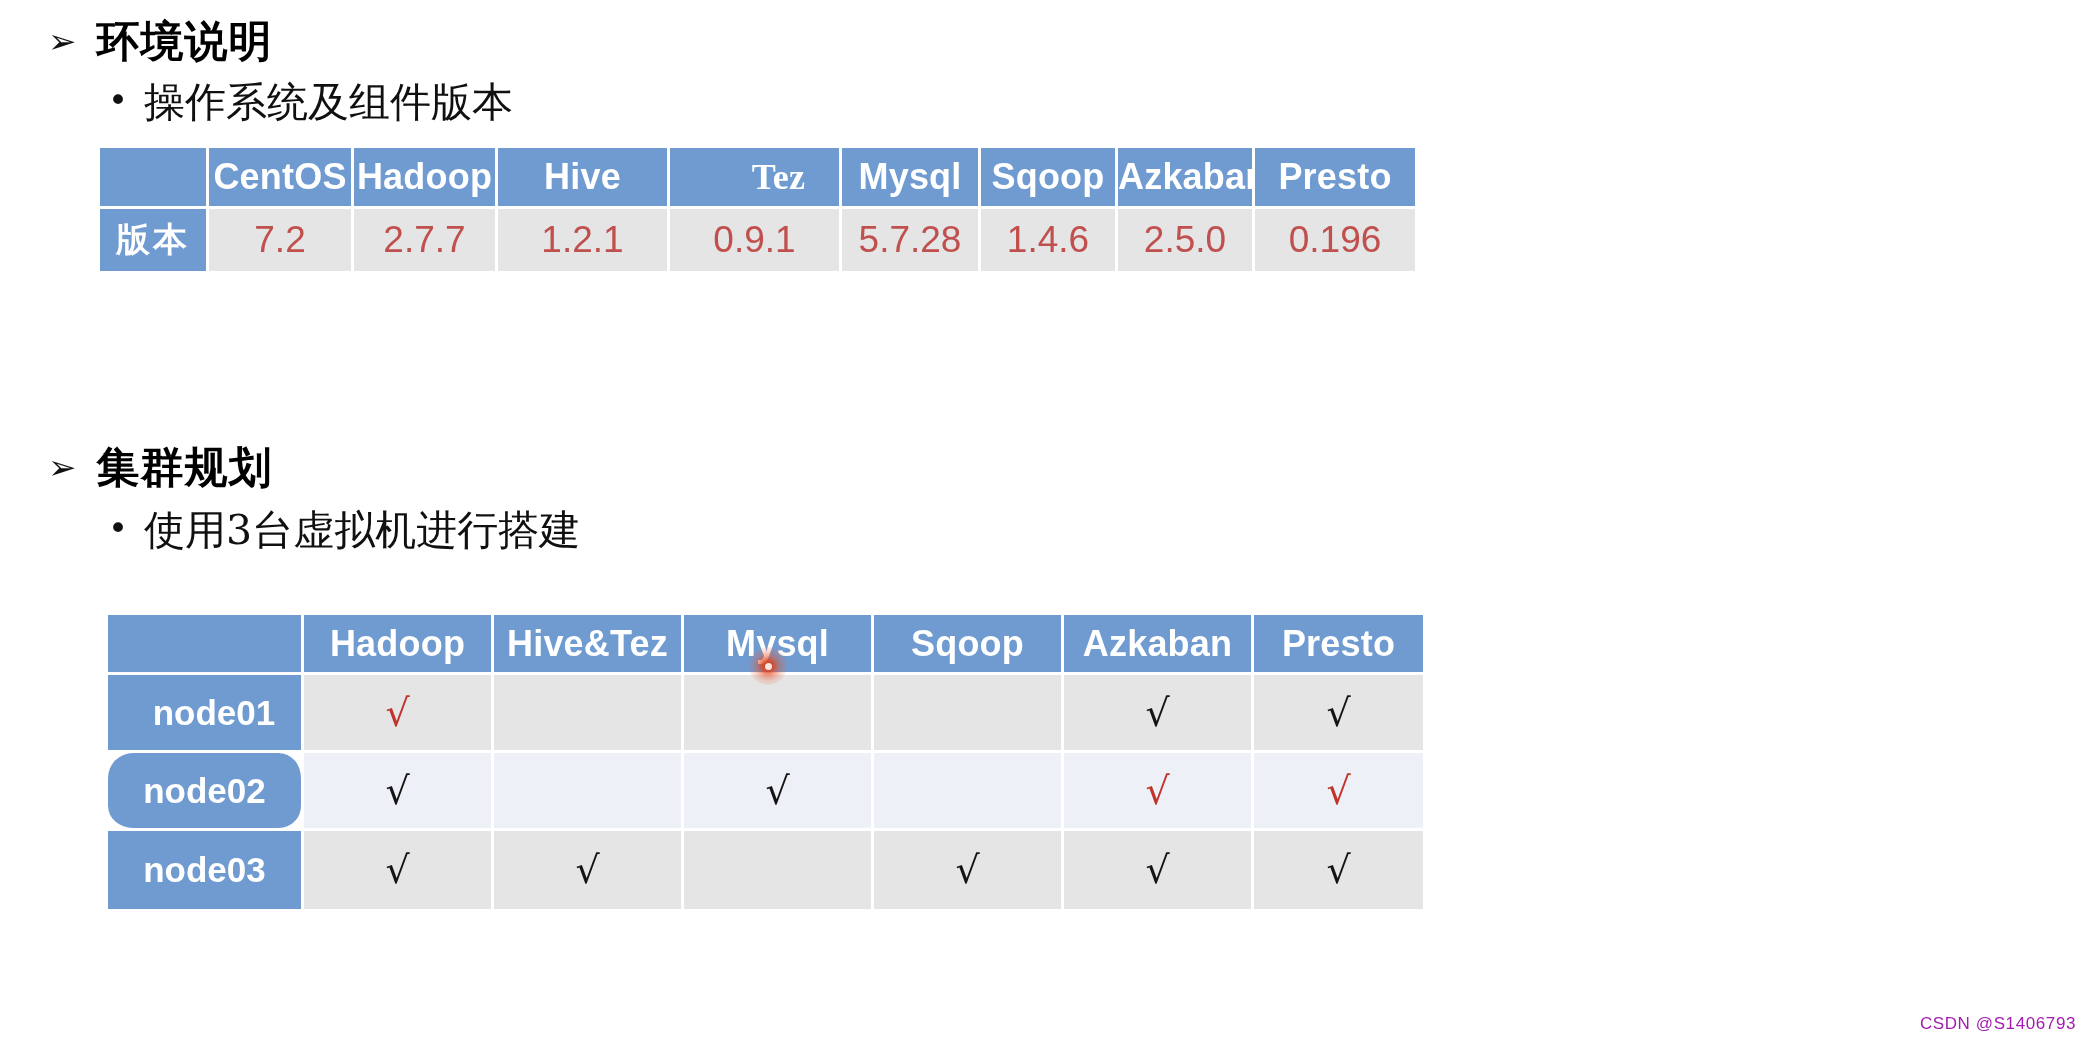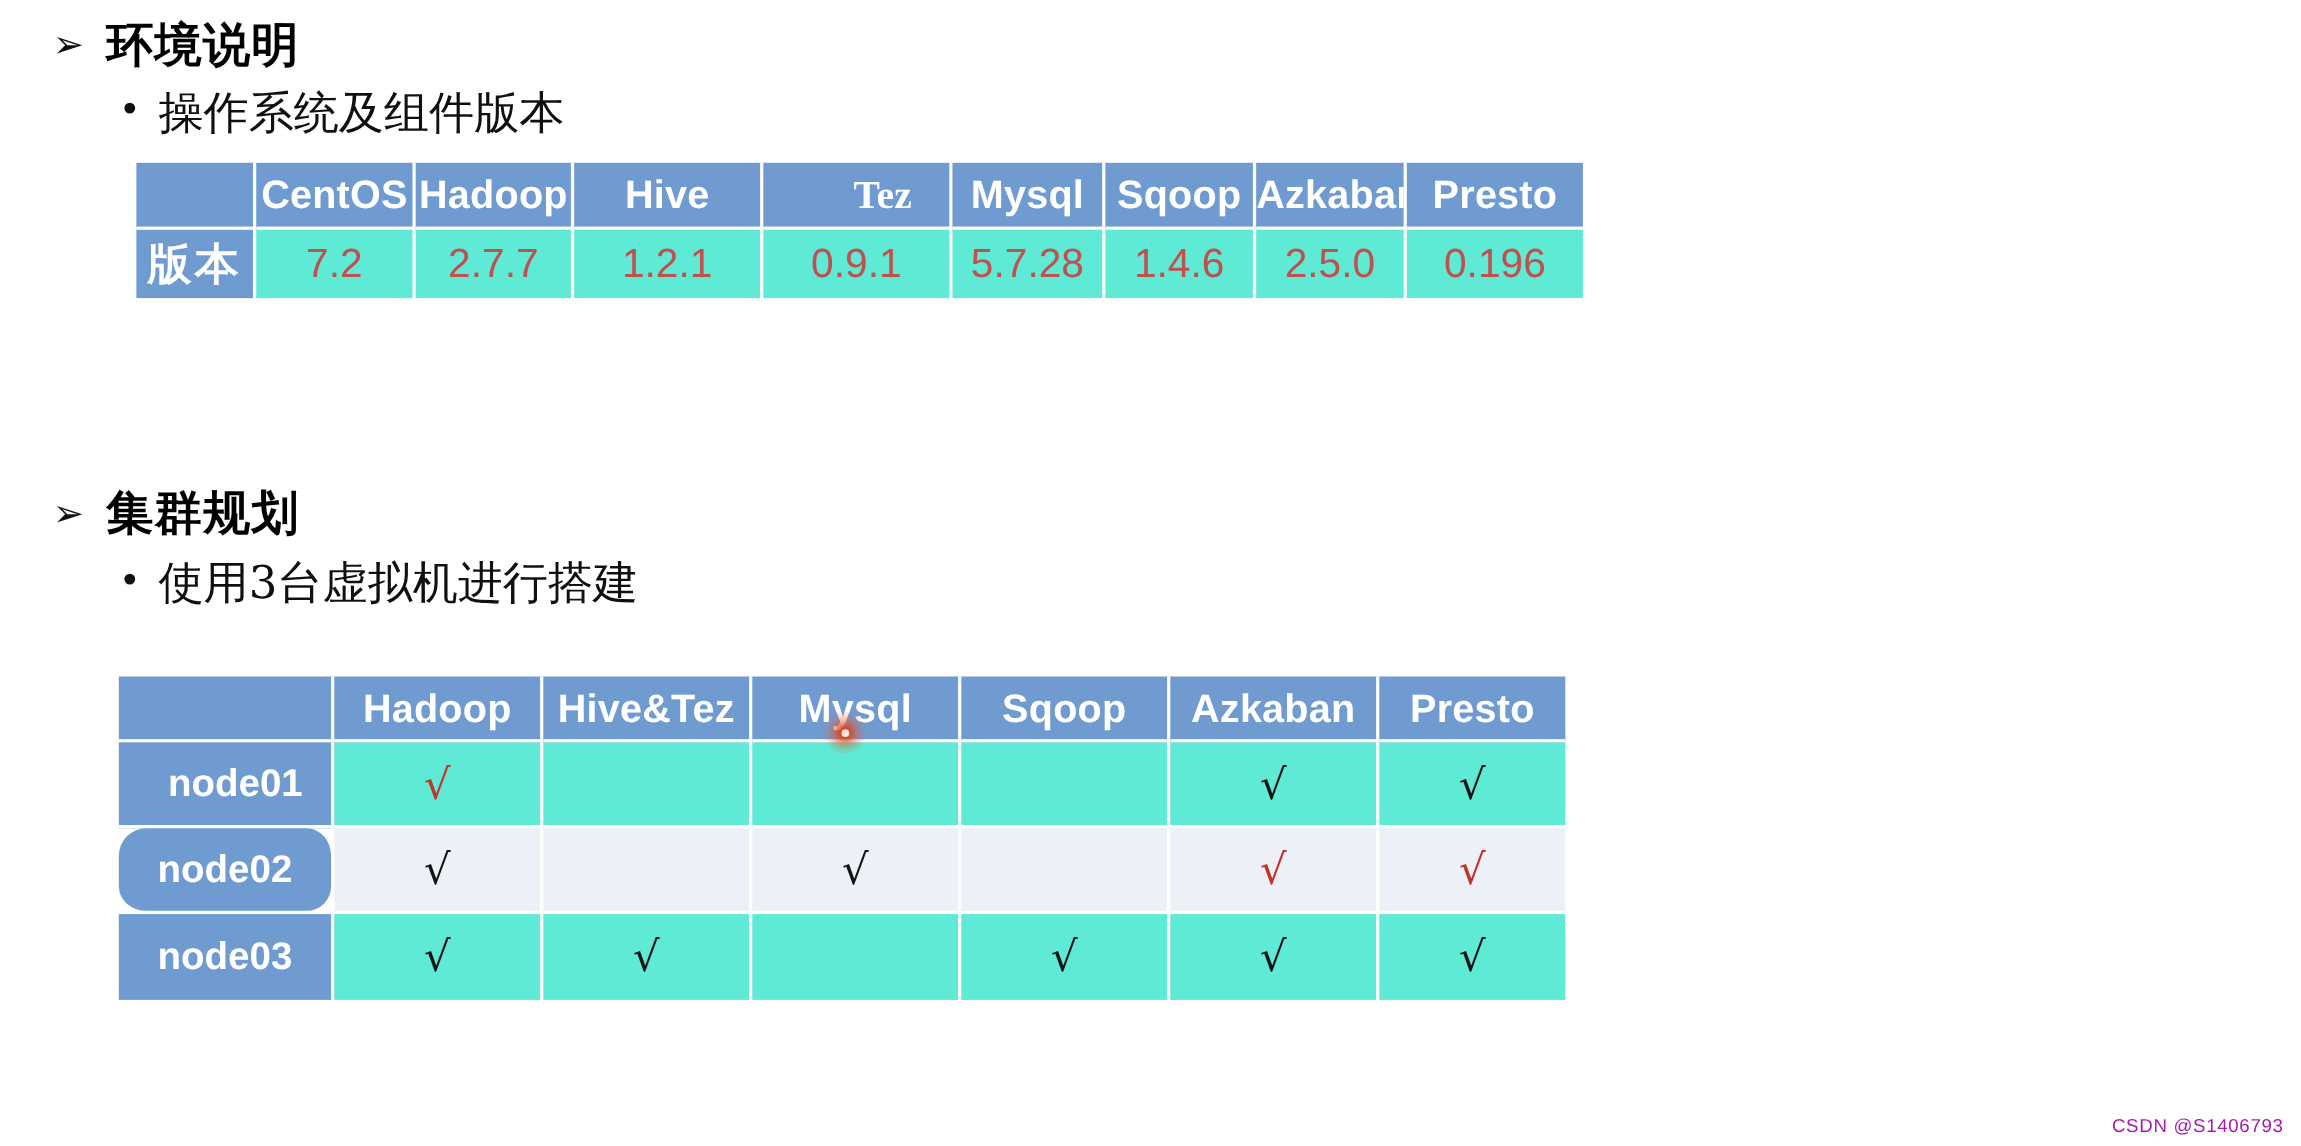--- a/index.html
+++ b/index.html
@@ -104,24 +104,24 @@
   }
   .row-label {
     background: #6f9bd1;
     color: #ffffff;
     font-weight: bold;
     font-size: 35px;
     font-family: "Liberation Sans", "DejaVu Sans", sans-serif;
   }
   .row-label.cjk {
     font-family: Liberation Mono, monospace;
-    font-size: 40px;
+    font-size: 34px;
     letter-spacing: 3px;
   }
-  .cell-band-a { background: #5eead4; }
+  .cell-band-a { background: #e5e5e5; }
   .cell-band-b { background: #edf1f7; }
 
   .version-val {
     color: #c0504d;
     font-size: 37px;
     font-weight: normal;
     font-family: "Liberation Sans", "DejaVu Sans", sans-serif;
   }
 
   .check {
@@ -180,21 +180,21 @@
   <div class="section-heading" style="left:48px; top:20px;">
     <span class="arrow-bullet">➢</span>
     <span class="heading-text">环境说明</span>
   </div>
 
   <div class="sub-bullet" style="left:108px; top:82px;">
     <span class="dot-bullet">•</span>
     <span class="sub-bullet-text">操作系统及组件版本</span>
   </div>
 
-  <table class="ppt-table" style="left:124px; top:148px; width:1315px;">
+  <table class="ppt-table" style="left:100px; top:148px; width:1315px;">
     <colgroup>
       <col style="width:109px">
       <col style="width:145px">
       <col style="width:144px">
       <col style="width:172px">
       <col style="width:172px">
       <col style="width:139px">
       <col style="width:137px">
       <col style="width:137px">
       <col style="width:160px">

